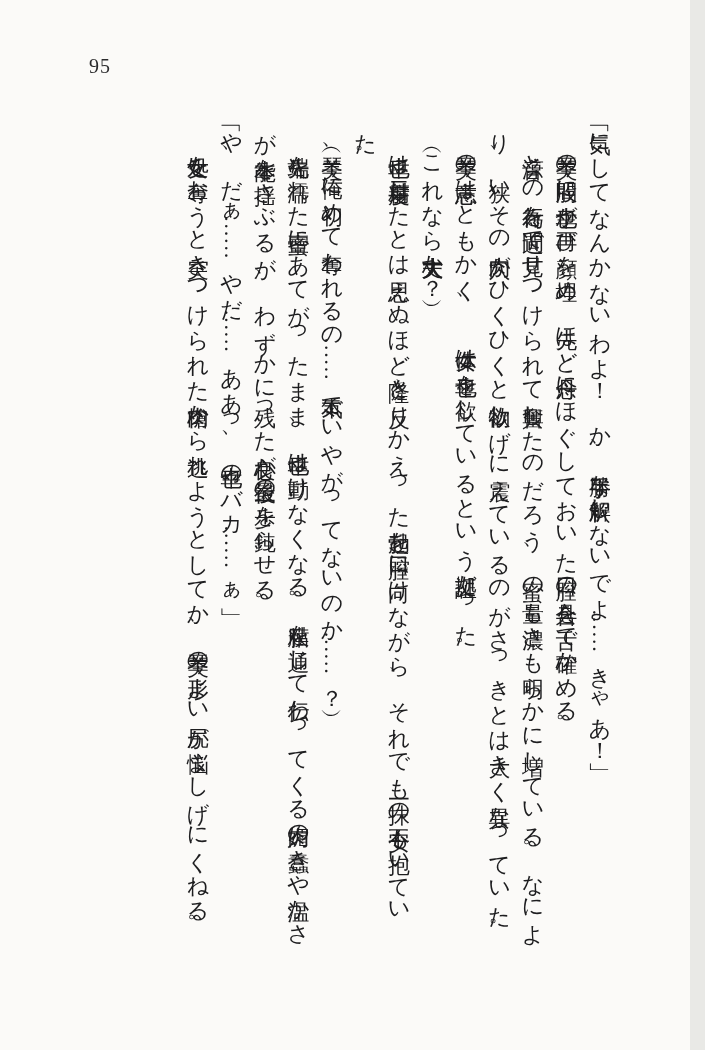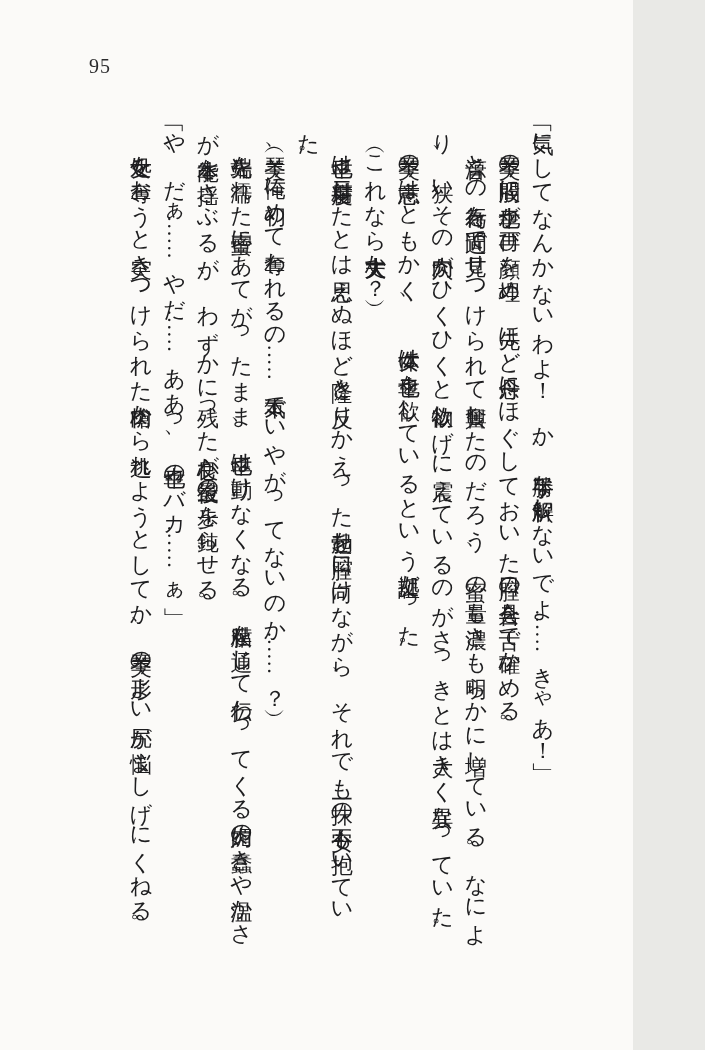--- a/index.html
+++ b/index.html
@@ -5,21 +5,21 @@
   html, body {
     margin: 0;
     padding: 0;
     width: 705px;
     height: 1050px;
     overflow: hidden;
     background: #e9e9e6;
   }
   .page {
     position: relative;
-    width: 633px;
+    width: 690px;
     height: 1050px;
     background: radial-gradient(ellipse 140% 120% at 52% 45%, #fbfaf8 60%, #f3f2ef 92%, #ecebe8 100%);
     font-family: "Liberation Serif", "DejaVu Serif", serif;
     color: #1d1d1f;
     overflow: hidden;
   }
   .page-number {
     position: absolute;
     top: 55px;
     left: 89px;

